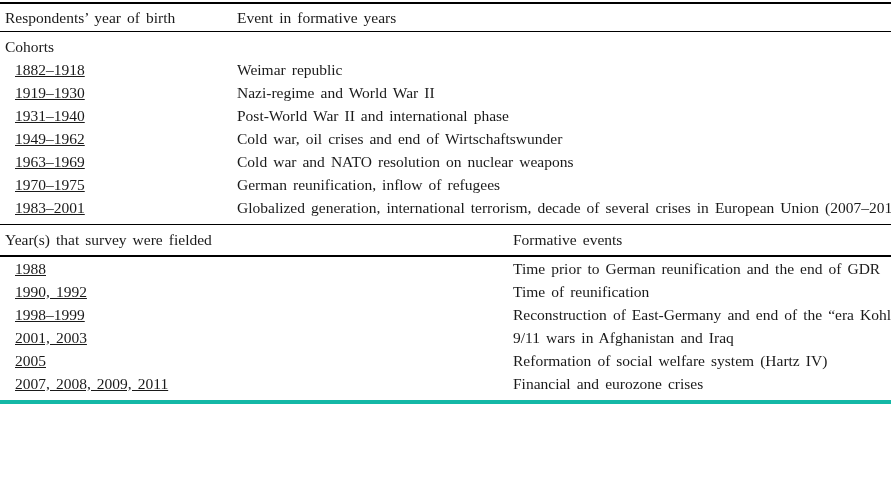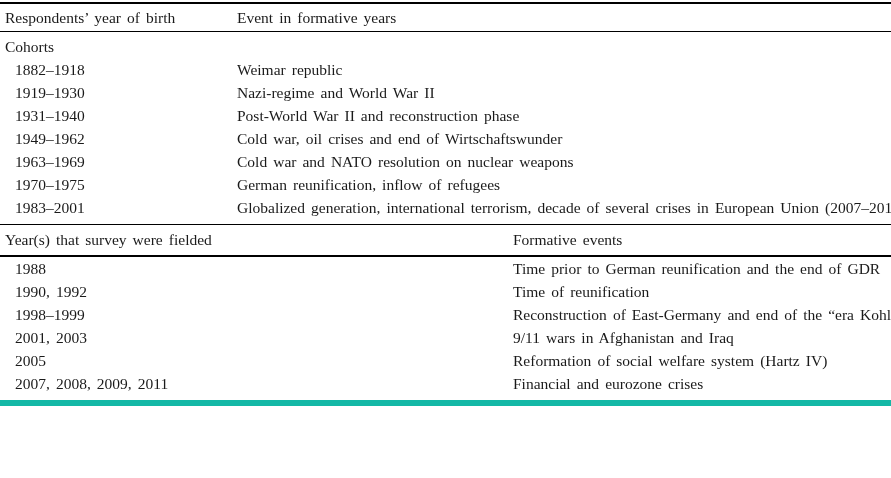--- a/index.html
+++ b/index.html
@@ -23,21 +23,21 @@
   table {
     border-collapse: collapse;
     table-layout: fixed;
     width: 891px;
   }
   table.cohorts {
     border-top: 2.5px solid #000000;
     border-bottom: 1.5px solid #000000;
   }
   table.periods {
-    border-bottom: 6px solid #14b8a6;
+    border-bottom: 4px solid #14b8a6;
     padding-left: 8px;
   }
   th {
     font-weight: normal;
     text-align: left;
     vertical-align: middle;
     padding: 0 0 0 5px;
   }
   table.cohorts th {
     height: 27px;
@@ -59,20 +59,21 @@
   col.c1-periods { width: 508px; }
   col.c2-periods { width: 383px; }
   tr.group-row td {
     padding-top: 3px;
   }
   tbody tr:last-child td {
     padding-bottom: 5px;
   }
   td.year-cell {
     padding-left: 15px;
+    text-decoration: underline;
   }
   .it {
   }
 </style>
 </head>
 <body>
 
 <div class="page">
 
   <table class="cohorts">
@@ -93,21 +94,21 @@
       <tr>
         <td class="year-cell">1882–1918</td>
         <td>Weimar republic</td>
       </tr>
       <tr>
         <td class="year-cell">1919–1930</td>
         <td>Nazi-regime and World War II</td>
       </tr>
       <tr>
         <td class="year-cell">1931–1940</td>
-        <td>Post-World War II and reconstruction phase</td>
+        <td>Post-World War II and international phase</td>
       </tr>
       <tr>
         <td class="year-cell">1949–1962</td>
         <td><span>Cold war, oil crises and end of </span><span class="it">Wirtschaftswunder</span></td>
       </tr>
       <tr>
         <td class="year-cell">1963–1969</td>
         <td>Cold war and NATO resolution on nuclear weapons</td>
       </tr>
       <tr>

